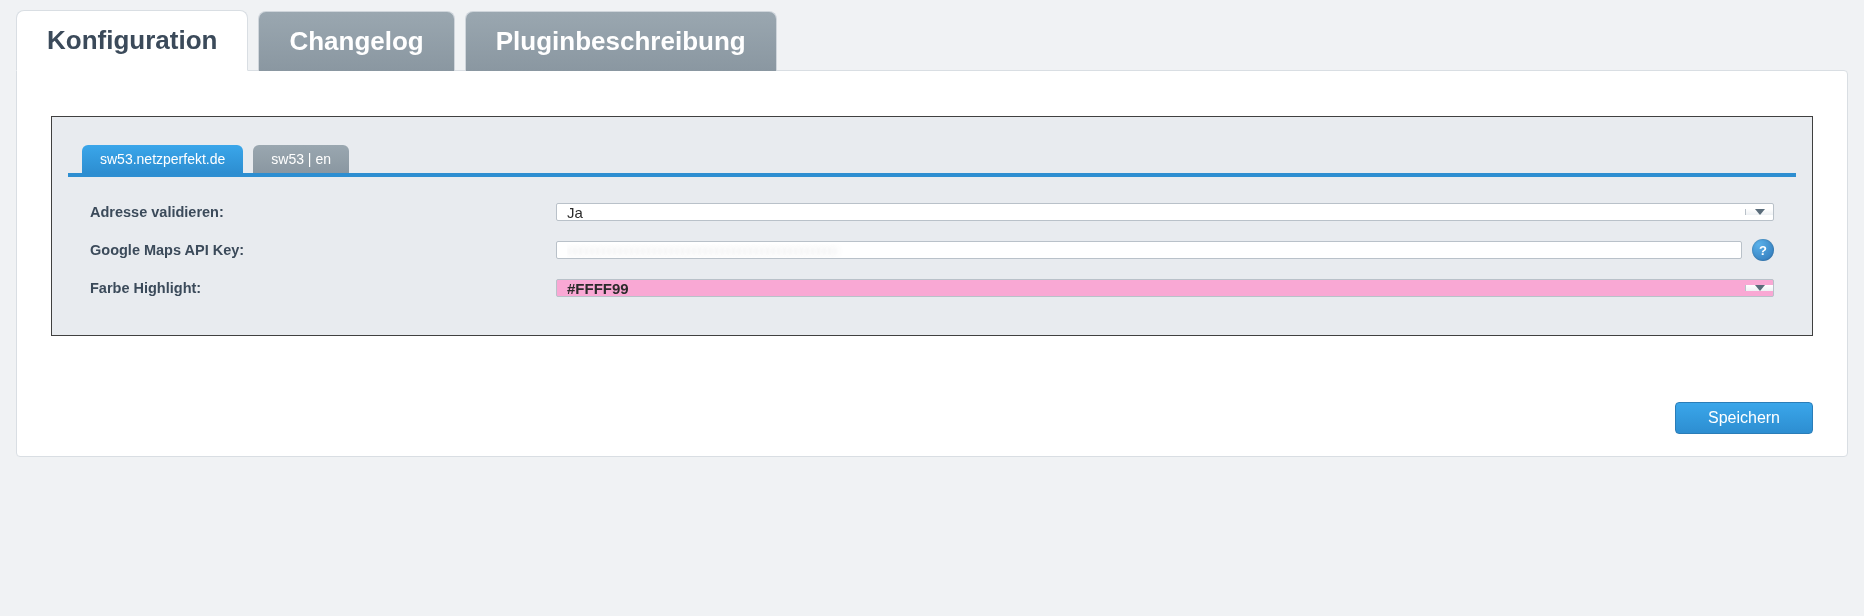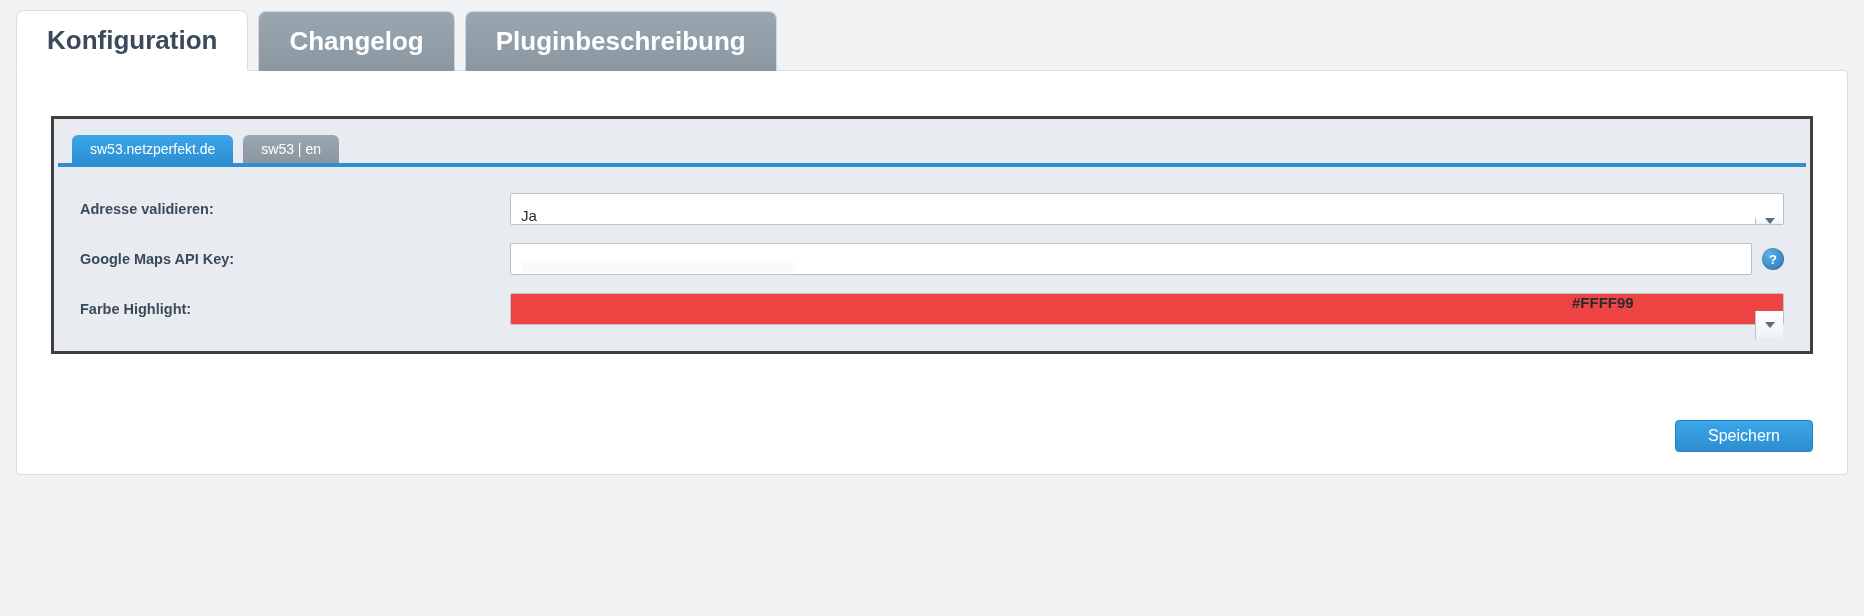--- a/index.html
+++ b/index.html
@@ -41,23 +41,23 @@
     background: #fff;
     border: 1px solid #d9dee3;
     border-radius: 0 4px 4px 4px;
     margin-top: -1px;
     padding: 45px 34px 22px 34px;
     position: relative;
     z-index: 1;
   }
 
   .config-block {
-    border: 3px solid #404040;
+    border: 1px solid #404040;
     background: #e8ebef;
-    padding: 4px;
+    padding: 16px;
   }
   .inner-tabs-row {
     display: flex;
     gap: 10px;
     padding: 12px 14px 0 14px;
     background: #e8ebef;
     position: relative;
   }
   .inner-tab {
     padding: 6px 18px;
@@ -96,27 +96,28 @@
   }
   .form-field {
     flex: 1 1 auto;
     display: flex;
     align-items: center;
     gap: 10px;
   }
   .field-wrap {
     flex: 1 1 auto;
     display: flex;
-    align-items: flex-end;
+    align-items: center;
     border: 1px solid #b9c1c9;
     background: #fff;
     border-radius: 2px;
-    height: 32px;
-  }
-  .field-wrap.highlight { background: #ef4444; flex-direction: column; }
+    height: 18px;
+    margin-left: 36px;
+  }
+  .field-wrap.highlight { background: #f9a8d4; }
   .field-input {
     flex: 1 1 auto;
     border: none;
     background: transparent;
     padding: 0 10px;
     font-size: 15px;
     color: #2b2b2b;
     outline: none;
   }
   .field-input.highlight-text { font-weight: 600; }

